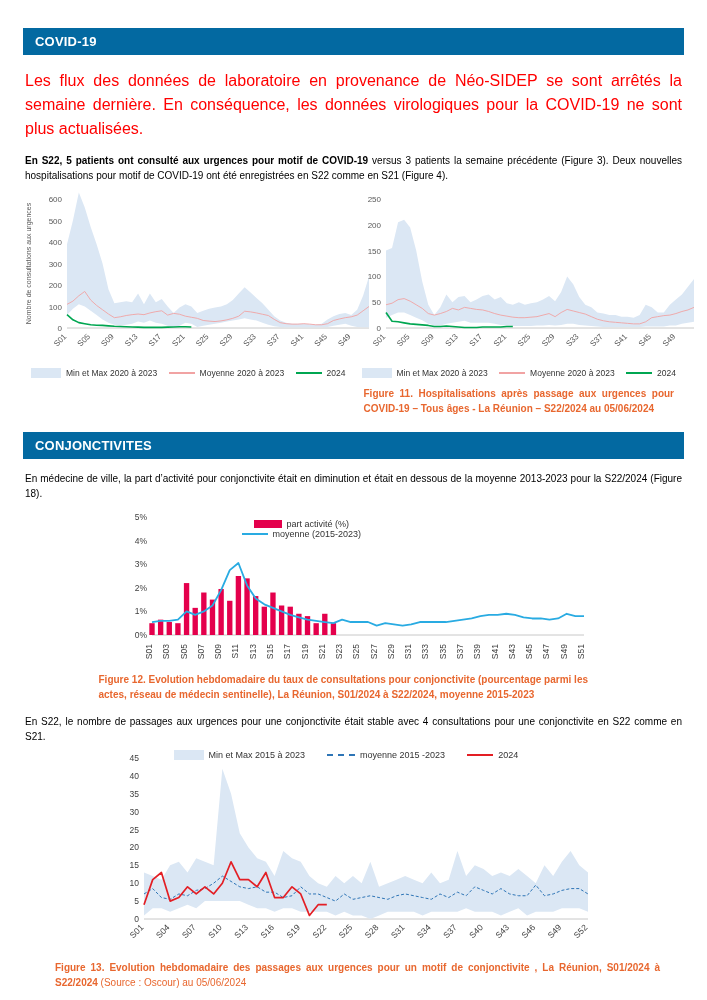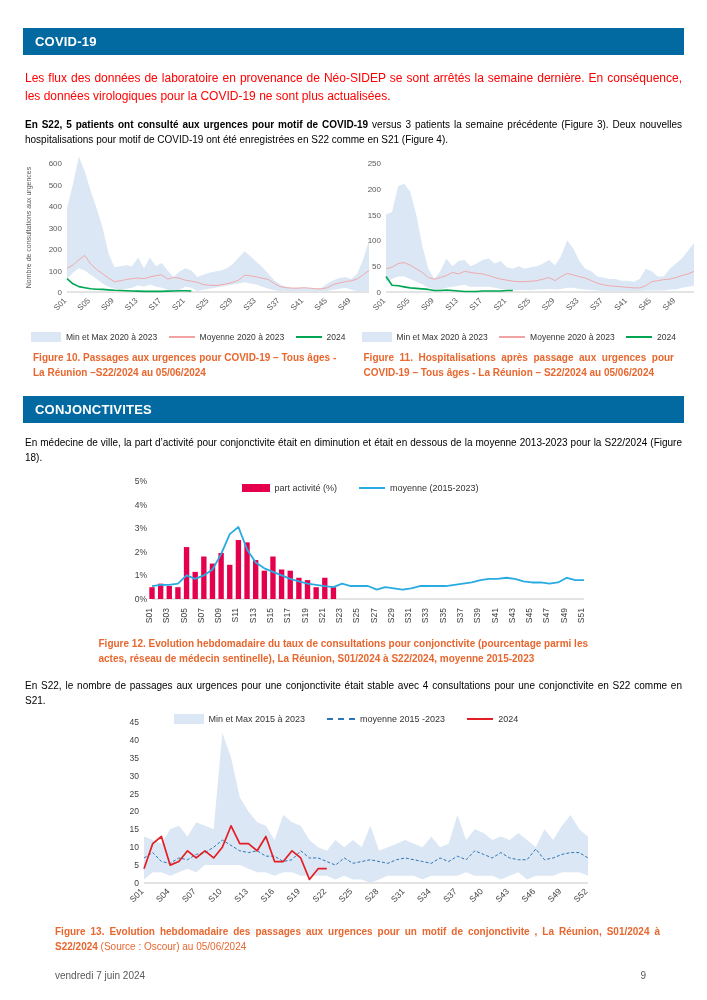--- a/index.html
+++ b/index.html
@@ -10,21 +10,21 @@
   }
   .page { padding:28px 23px 0 23px; }
 
   .banner {
     background:#0369a1; color:#fff; font-weight:bold; font-size:13px;
     padding:6px 0 6px 12px; letter-spacing:.2px;
   }
   .banner.pink { background:#0369a1; }
 
   .alert {
-    color:#ff0000; font-size:12px; line-height:1.5; text-align:justify;
+    color:#ff0000; font-size:16px; line-height:1.5; text-align:justify;
     margin:14px 2px 0 2px;
   }
   .body-text {
     font-size:10px; line-height:1.5; text-align:justify; margin:12px 2px 0 2px;
   }
 
   .charts-row { display:flex; margin-top:8px; }
   .chart-col { width:50%; }
   .chart-holder { display:block; }
   .chart-holder svg { display:block; }
@@ -48,21 +48,21 @@
     margin:9px 10px 0 10px;
   }
   .caption.justify { text-align:justify; }
 
   .chart-center { position:relative; width:480px; margin:6px auto 0 auto; }
   .overlay {
     position:absolute; display:flex; justify-content:flex-start;
     font-size:9px; color:#333; padding:0; margin:0;
   }
   .overlay .lg-item { margin-right:22px; }
-  .o12 { top:12px; left:128px; }
+  .o12 { top:12px; left:128px;flex-direction:column; }
   .o13 { top:0px;  left:60px;  }
 
   .caption-center { width:510px; margin:8px auto 0 auto; }
   .caption-13 { margin:6px 24px 0 32px; text-align:justify; }
   .caption-13 .src { font-weight:normal; }
 
   .footer {
     display:flex; justify-content:space-between; align-items:center;
     margin-top:16px; padding:0 38px 0 32px;
     font-size:10px; color:#595959;gap:8px;
@@ -119,21 +119,20 @@
           </span>
           <span class="lg-item">
             <span class="sw sw-line" style="background: rgb(241, 163, 163);"></span>
             <span>Moyenne 2020 à 2023</span>
           </span>
           <span class="lg-item">
             <span class="sw sw-line" style="background: rgb(0, 166, 81);"></span>
             <span>2024</span>
           </span>
         </div>
-      <p class="caption">Figure 10. Passages aux urgences pour COVID-19 – Tous âges - La Réunion –S22/2024 au 05/06/2024</p>
     </div>
     <div class="chart-col">
       <div class="chart-holder">
           <svg width="348" height="175">
             <text x="27" y="140" text-anchor="end">0</text>
             <text x="27" y="114.2" text-anchor="end">50</text>
             <text x="27" y="88.39999999999999" text-anchor="end">100</text>
             <text x="27" y="62.6" text-anchor="end">150</text>
             <text x="27" y="36.8" text-anchor="end">200</text>
             <text x="27" y="11" text-anchor="end">250</text>

